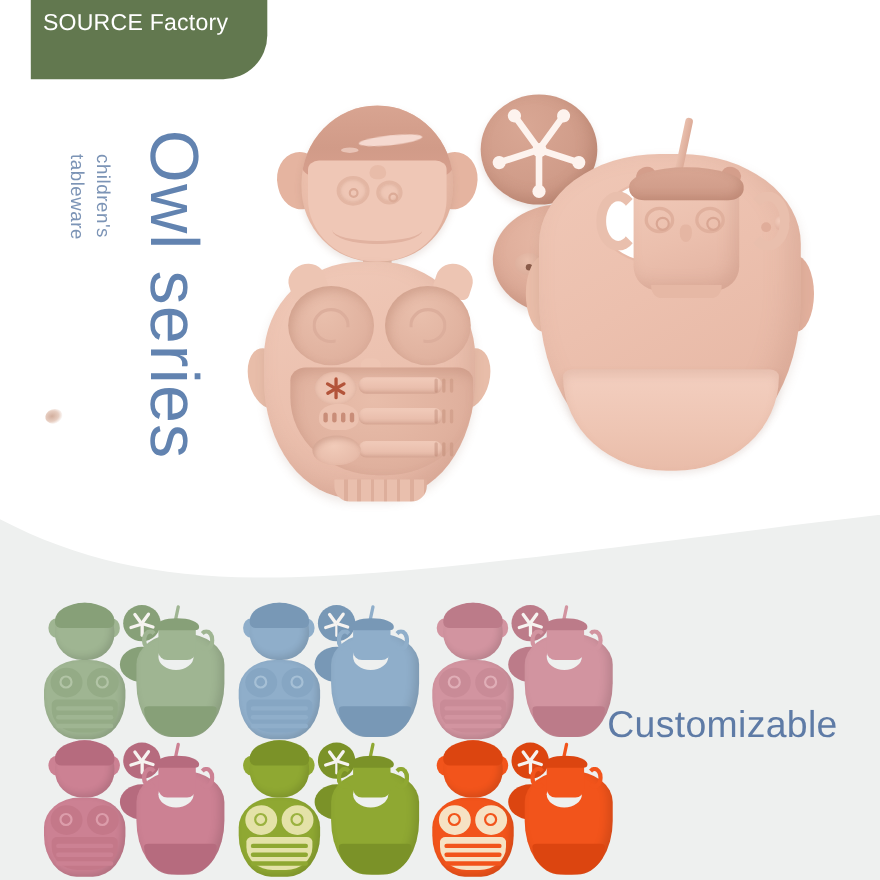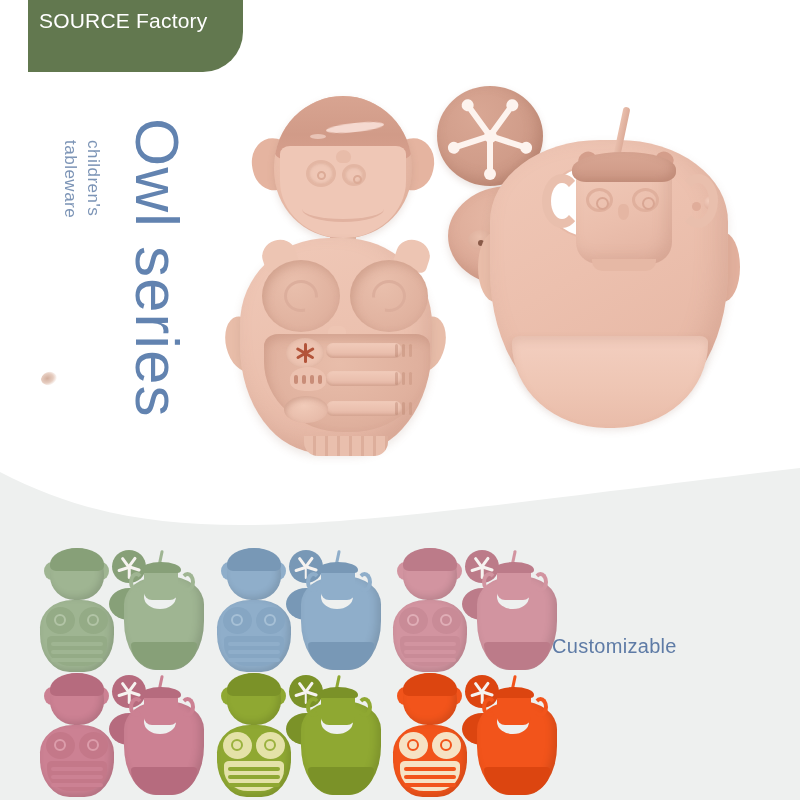--- a/index.html
+++ b/index.html
@@ -414,21 +414,21 @@
   .m-cup-h { position: absolute; width: 15px; height: 20px; top: 18px; border: 4px solid var(--c); border-radius: 50%; }
   .m-cup-h.l { left: -6px; border-right-color: transparent; }
   .m-cup-h.r { right: -6px; border-left-color: transparent; }
 
   
   .copy {
     position: absolute; left: 552px; top: 628px; width: 240px;
     z-index: 9;
   }
   .copy-line {
-    color: #5e7ba6; font-size: 20px; line-height: 1.85;
+    color: #5e7ba6; font-size: 34px; line-height: 1.85;
     letter-spacing: .3px; white-space: nowrap;
   }
 </style>
 </head>
 <body>
 
 <div id="page">
 
   <div class="hero">
 

